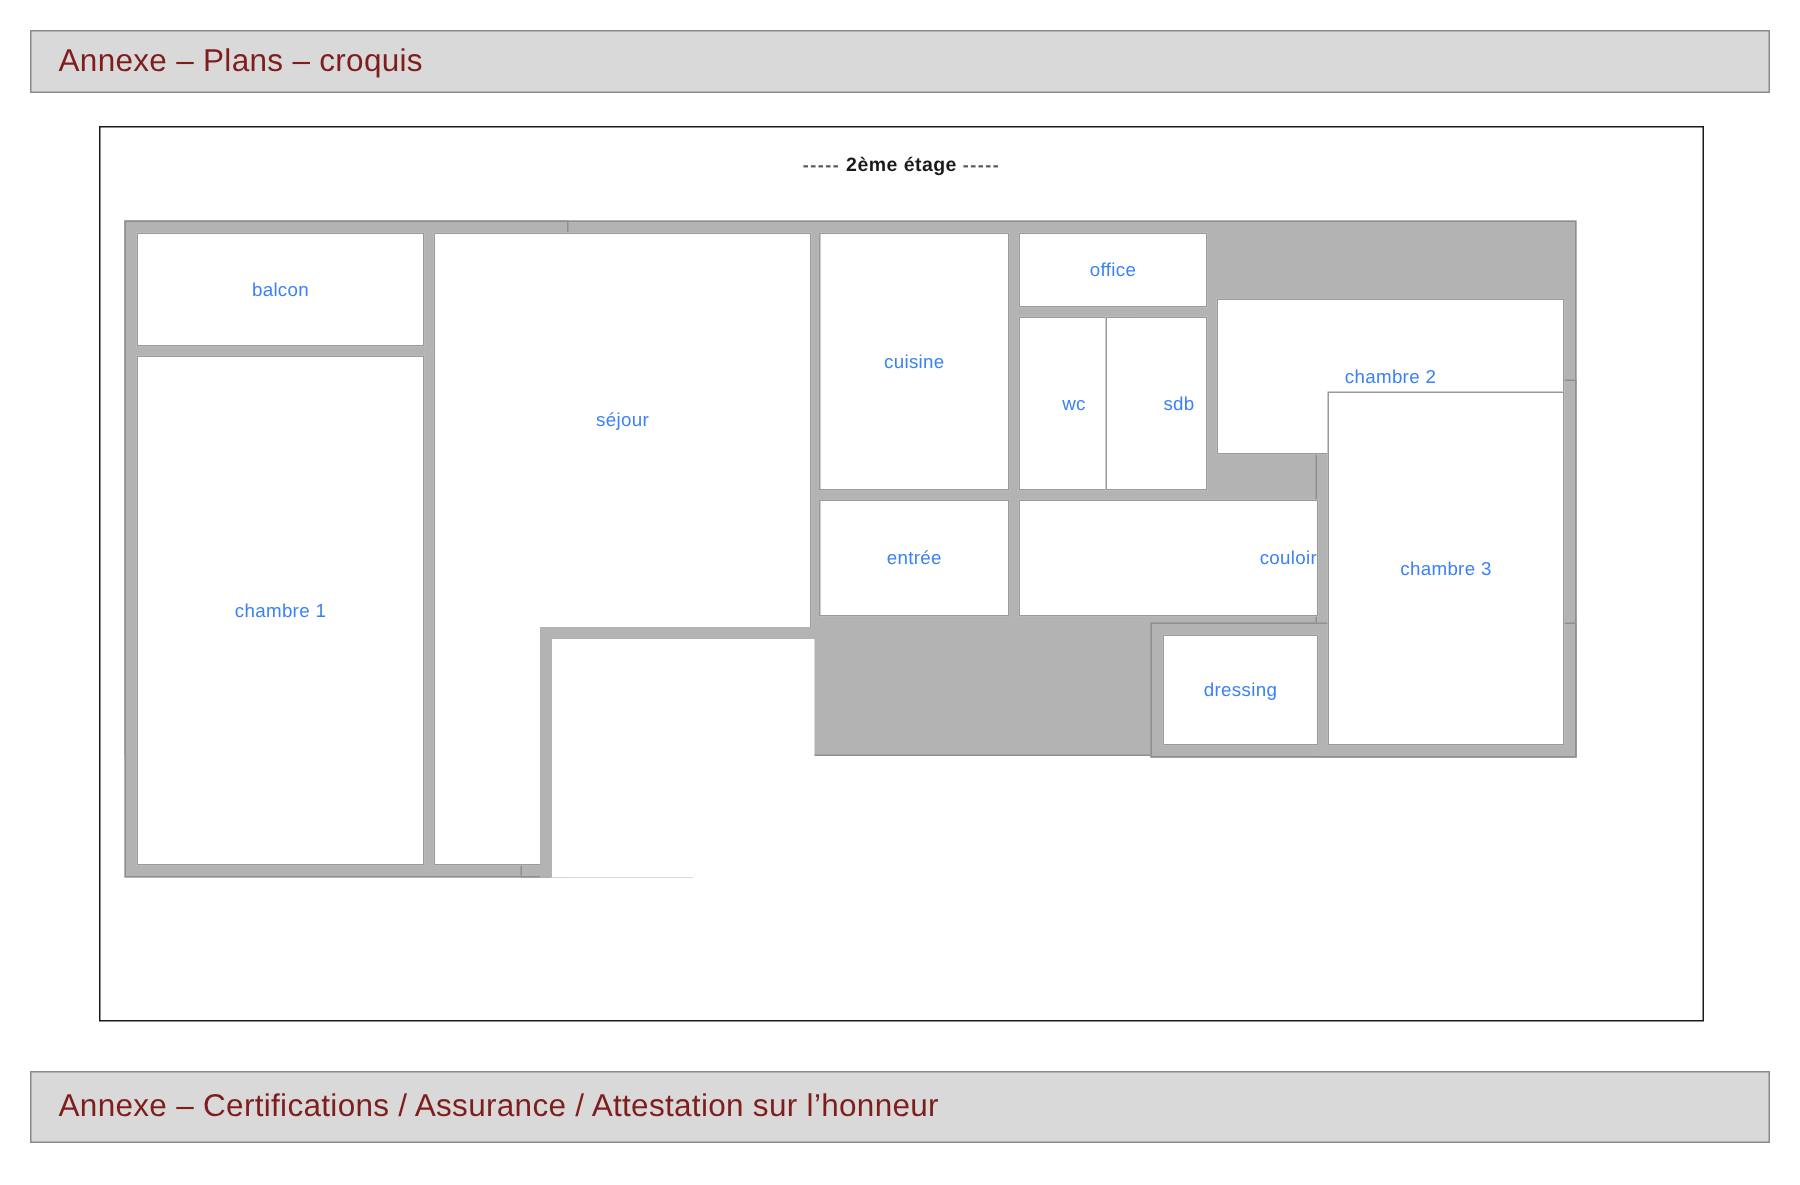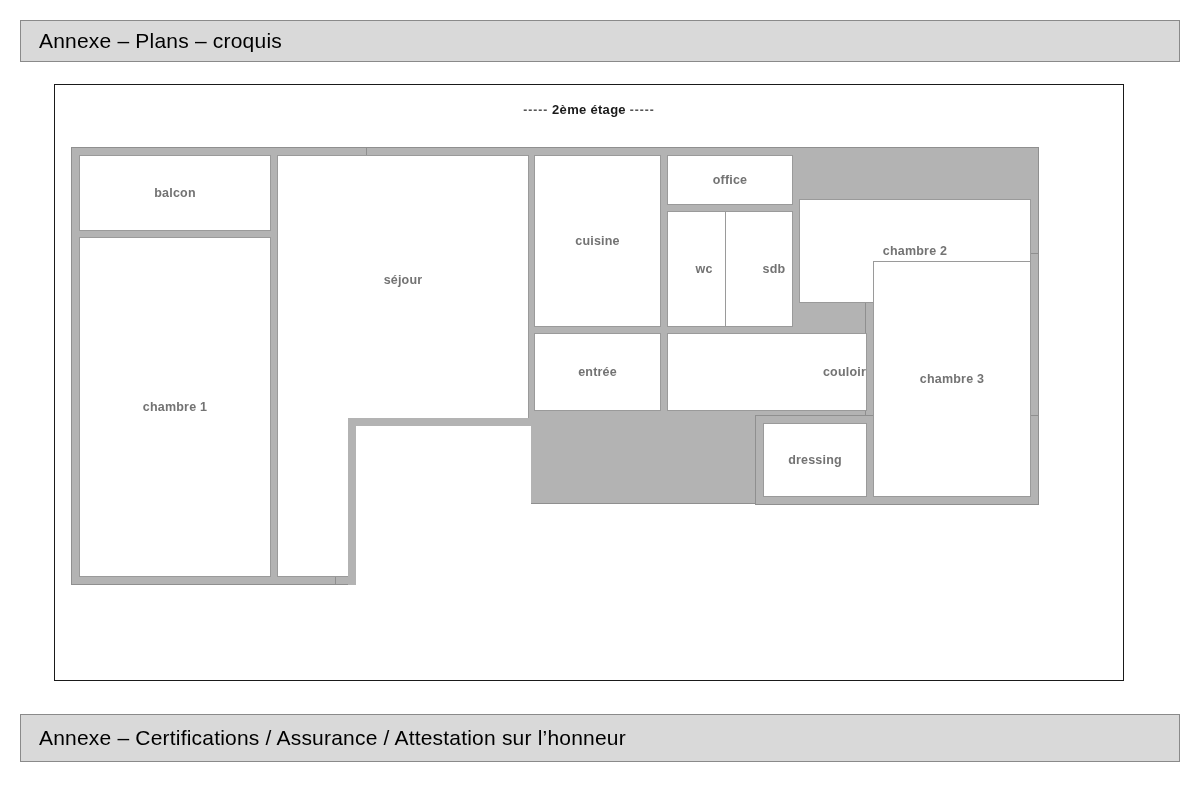--- a/index.html
+++ b/index.html
@@ -27,42 +27,42 @@
   .section-bar {
     position: absolute;
     background: #d9d9d9;
     border: 1px solid #8a8a8a;
     box-sizing: border-box;
     display: flex;
     align-items: center;
   }
   .section-bar .bar-text {
     font-size: 21px;
-    color: #000000;
+    color: #7f1d1d;
     padding-left: 18px;
     letter-spacing: 0.2px;
     white-space: nowrap;
   }
   #bar-top {
     left: 20px;
     top: 20px;
     width: 1160px;
     height: 42px;
   }
   #bar-bottom {
     left: 20px;
     top: 714px;
     width: 1160px;
     height: 48px;
   }
 
   
   #plan-frame {
     position: absolute;
-    left: 54px;
+    left: 66px;
     top: 84px;
     width: 1070px;
     height: 597px;
     border: 1px solid #1a1a1a;
     box-sizing: border-box;
     background: #ffffff;
   }
 
   .floor-caption {
     position: absolute;
@@ -87,22 +87,22 @@
     position: absolute;
     box-sizing: border-box;
     background: #ffffff;
     border: 1px solid #9a9a9a;
     display: flex;
     align-items: center;
     justify-content: center;
   }
   .room .room-label {
     font-size: 12.5px;
-    font-weight: bold;
-    color: #737373;
+    font-weight: normal;
+    color: #3b82f6;
     text-align: center;
     letter-spacing: 0.2px;
   }
 
   
   .wall {
     position: absolute;
     background: #b3b3b3;
     border: 1px solid #8f8f8f;
     box-sizing: border-box;

